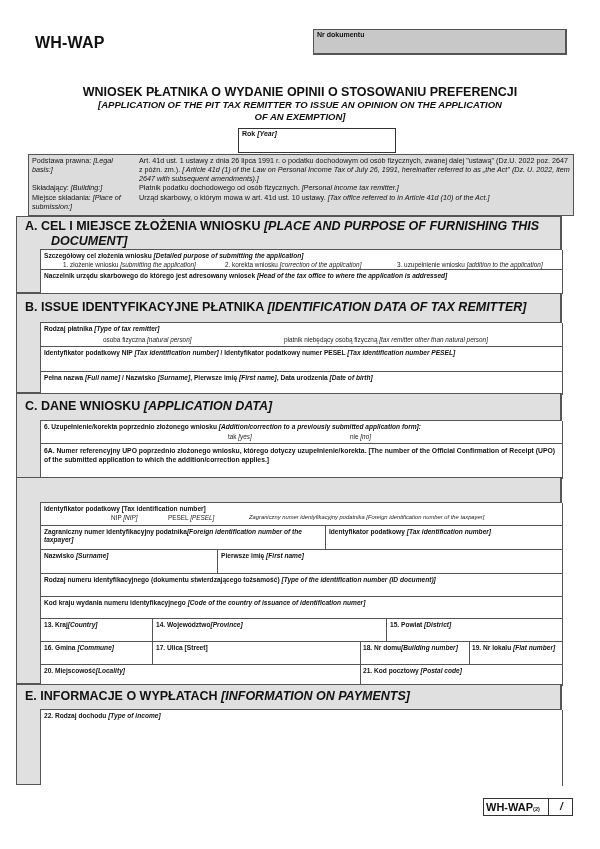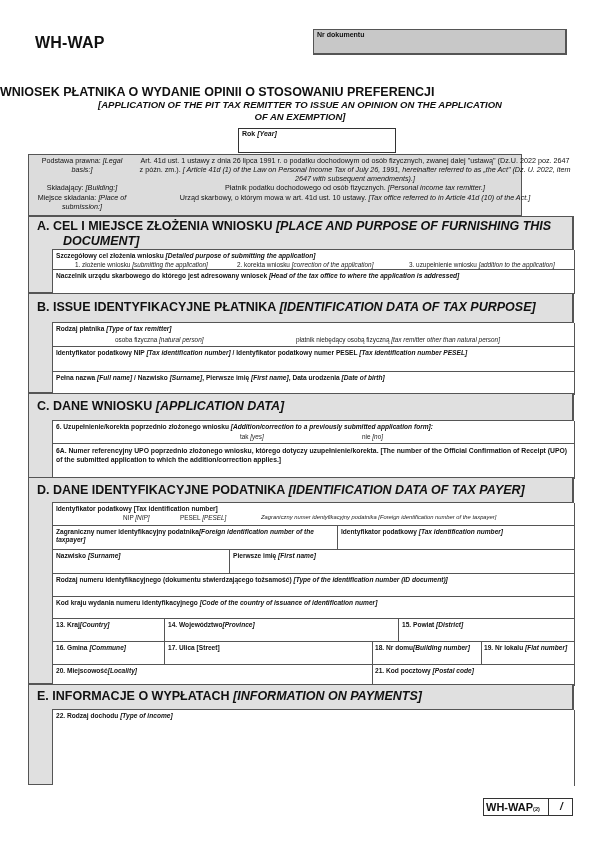--- a/index.html
+++ b/index.html
@@ -1,34 +1,34 @@
 <!DOCTYPE html>
 <html><head>
 <meta charset="utf-8">
 <style>
   * { box-sizing: border-box; margin: 0; padding: 0; }
   html, body { width: 600px; height: 849px; background: #ffffff; overflow: hidden; }
   body { position: relative; font-family: "Liberation Sans", sans-serif; color: #111; }
-  .abs { position: absolute; text-align: center; }
+  .abs { position: absolute; }
   .form-code { left: 35px; top: 34px; font-size: 16px; font-weight: bold; letter-spacing: 0.2px; }
   .docnum { left: 313px; top: 29px; width: 254px; height: 26px; background: #c8c8c8; border: 1px solid #555; border-right-width: 2px; border-bottom-width: 2px; }
   .docnum span { position: absolute; left: 3px; top: 1px; font-size: 7px; font-weight: bold; }
-  .title-main { left: 0; top: 85px; width: 600px; text-align: left; font-size: 12.5px; font-weight: bold; }
+  .title-main { left: 0; top: 85px; width: 600px; text-align: center; font-size: 12.5px; font-weight: bold; }
   .title-sub { left: 0; width: 600px; text-align: center; font-size: 9.5px; font-weight: bold; font-style: italic; }
   .rok { left: 238px; top: 128px; width: 158px; height: 25px; border: 1px solid #333; background: #fff; }
   .rok span { position: absolute; left: 3px; top: 1px; font-size: 7px; font-weight: bold; }
   .rok i { font-style: italic; }
 
-  .info { left: 28px; top: 154px; width: 494px; height: 62px; background: #dcdcdc; border: 1px solid #555; font-size: 7.2px; line-height: 9px; }
+  .info { left: 28px; top: 154px; width: 546px; height: 62px; background: #dcdcdc; border: 1px solid #555; font-size: 7.2px; line-height: 9px; }
   .info .row { position: absolute; left: 3px; }
   .info .lbl { position: absolute; left: 0; width: 100px; }
   .info .val { position: absolute; left: 107px; width: 432px; }
   .it { font-style: italic; }
 
-  .section { position: absolute; left: 28px; width: 546px; background: #e0e0e0; border: 1px solid #555; border-right-width: 2px; }
+  .section { position: absolute; left: 16px; width: 546px; background: #e0e0e0; border: 1px solid #555; border-right-width: 2px; }
   .sec-title { position: absolute; left: 8px; top: 2px; font-size: 12.5px; font-weight: bold; line-height: 15px; }
   .sec-title .it { font-style: italic; }
   .fields { position: absolute; left: 23px; right: 0; background: #fff; border-top: 1px solid #555; border-left: 1px solid #555; }
   .cell { position: absolute; border-bottom: 1px solid #555; border-right: 1px solid #555; background: #fff; }
   .cell .lab { position: absolute; left: 3px; top: 2px; right: 2px; font-size: 6.6px; font-weight: bold; line-height: 8px; }
   .cell .lab i { font-style: italic; }
   .opt { position: absolute; font-size: 6.4px; color: #222; white-space: nowrap; }
   .opt i { font-style: italic; }
   .footer-box { left: 483px; top: 798px; width: 90px; height: 18px; border: 1px solid #333; font-size: 11px; font-weight: bold; }
   .footer-box .code { position: absolute; left: 2px; top: 2px; }
@@ -81,21 +81,21 @@
       <div class="opt" style="left:356px; top:11px;"><span>3. uzupełnienie wniosku</span> <i>[addition to the application]</i></div>
     </div>
     <div class="cell" style="left:0; top:20px; width:522px; height:24px;">
       <div class="lab"><span>Naczelnik urzędu skarbowego do którego jest adresowany wniosek</span> <i>[Head of the tax office to where the application is addressed]</i></div>
     </div>
   </div>
 </div>
 
 <div class="section" style="top:293px; height:100px;">
   <div class="sec-title" style="top:6px;">
-    <span>B. ISSUE IDENTYFIKACYJNE PŁATNIKA</span> <span class="it">[IDENTIFICATION DATA OF TAX PURPOSE]</span>
+    <span>B. ISSUE IDENTYFIKACYJNE PŁATNIKA</span> <span class="it">[IDENTIFICATION DATA OF TAX REMITTER]</span>
   </div>
   <div class="fields" style="top:28px; height:72px;">
     <div class="cell" style="left:0; top:0; width:522px; height:24px;">
       <div class="lab"><span>Rodzaj płatnika</span> <i>[Type of tax remitter]</i></div>
       <div class="opt" style="left:62px; top:13px;"><span>osoba fizyczna</span> <i>[natural person]</i></div>
       <div class="opt" style="left:243px; top:13px;"><span>płatnik niebędący osobą fizyczną</span> <i>[tax remitter other than natural person]</i></div>
     </div>
     <div class="cell" style="left:0; top:24px; width:522px; height:25px;">
       <div class="lab"><span>Identyfikator podatkowy NIP</span> <i>[Tax identification number]</i><span> / Identyfikator podatkowy numer PESEL</span> <i>[Tax identification number PESEL]</i></div>
     </div>
@@ -115,23 +115,20 @@
       <div class="opt" style="left:187px; top:12px;"><span>tak</span> <i>[yes]</i></div>
       <div class="opt" style="left:309px; top:12px;"><span>nie</span> <i>[no]</i></div>
     </div>
     <div class="cell" style="left:0; top:23px; width:522px; height:35px;">
       <div class="lab" style="font-size:6.8px; line-height:9px;">6A. Numer referencyjny UPO poprzednio złożonego wniosku, którego dotyczy uzupełnienie/korekta. [The number of the Official Confirmation of Receipt (UPO) of the submitted application to which the addition/correction applies.]</div>
     </div>
   </div>
 </div>
 
 <div class="section" style="top:477px; height:207px;">
-  <div class="sec-title" style="top:5px;">
-    <span>D. DANE IDENTYFIKACYJNE PODATNIKA</span> <span class="it">[IDENTIFICATION DATA OF TAX PAYER]</span>
-  </div>
   <div class="fields" style="top:24px; height:183px;">
     <div class="cell" style="left:0; top:0; width:522px; height:23px;">
       <div class="lab">Identyfikator podatkowy [Tax identification number]</div>
       <div class="opt" style="left:70px; top:11px;"><span>NIP</span> <i>[NIP]</i></div>
       <div class="opt" style="left:127px; top:11px;"><span>PESEL</span> <i>[PESEL]</i></div>
       <div class="opt" style="left:208px; top:11px; font-size:5.8px;"><i>Zagraniczny numer identyfikacyjny podatnika</i> <i>[Foreign identification number of the taxpayer]</i></div>
     </div>
     <div class="cell" style="left:0; top:23px; width:285px; height:24px;">
       <div class="lab"><span>Zagraniczny numer identyfikacyjny podatnika</span><i>[Foreign identification number of the taxpayer]</i></div>
     </div>

